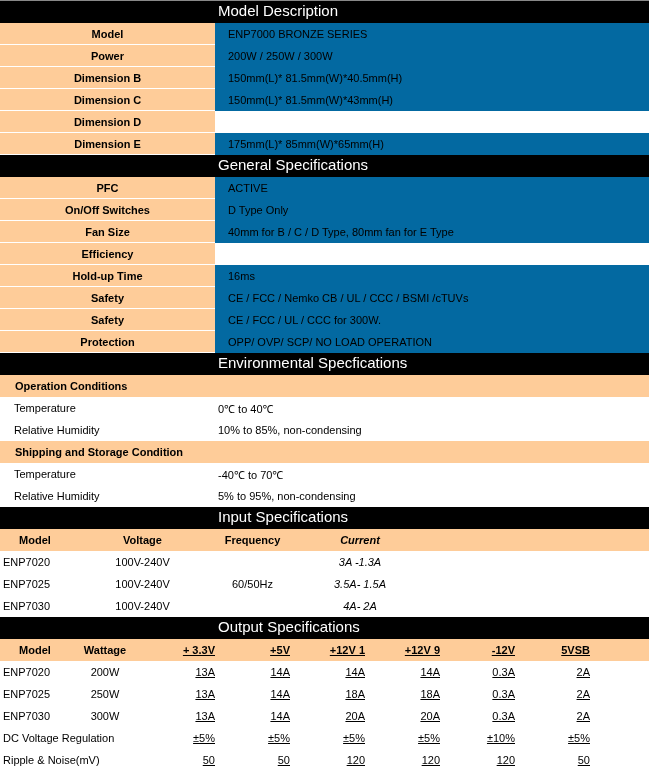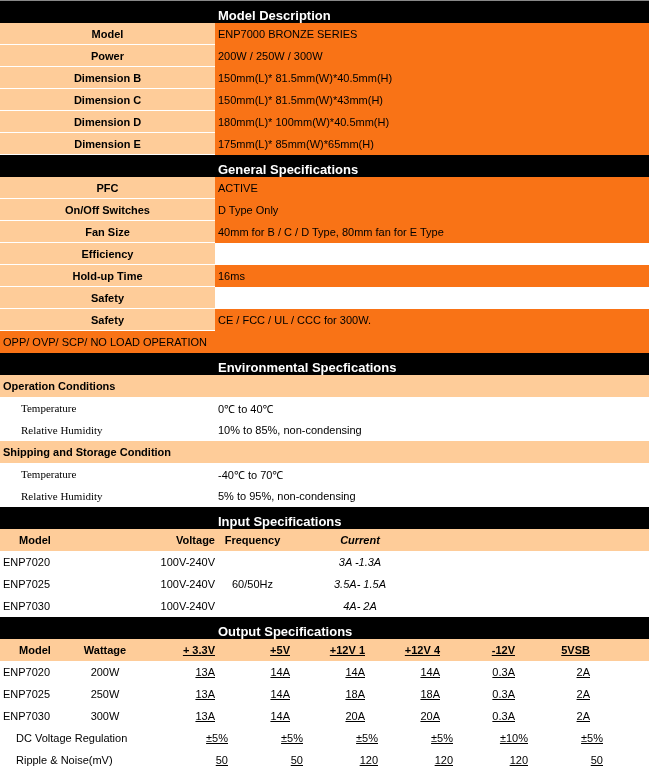--- a/index.html
+++ b/index.html
@@ -1,42 +1,42 @@
 <!DOCTYPE html>
 <html><head>
 <meta charset="utf-8">
 <style>
   html, body { margin: 0; padding: 0; background: #ffffff; }
   body { width: 649px; height: 771px; overflow: hidden; position: relative;
          font-family: "Liberation Sans", sans-serif; font-size: 11px; color: #000; }
   .wrap { position: absolute; left: 0; top: 0; width: 649px; border-top: 1px solid #888; }
-  .sec { height: 21px; background: #000; color: #fff; font-weight: bold; font-size: 13px;
-         display: flex; align-items: flex-end; border-top: 1px solid #000; }
+  .sec { height: 21px; background: #000; color: #fff; font-weight: normal; font-size: 15px;
+         display: flex; align-items: flex-start; border-top: 1px solid #000; }
   .sec span { margin-left: 218px; }
   .kv { display: flex; height: 22px; }
   .kv .k { width: 215px; background: #fecc99; font-weight: bold; text-align: center;
            display: flex; align-items: center; justify-content: center;
            border-bottom: 1px solid #fff; box-sizing: border-box; }
-  .kv .v { flex: 1; padding-left: 3px; display: flex; align-items: center; background: #f97316; }
-  .sub { height: 22px; background: #fecc99; font-weight: bold; display: flex; align-items: center; padding-left: 3px; }
+  .kv .v { flex: 1; padding-left: 13px; display: flex; align-items: center; background: #0369a1; }
+  .sub { height: 22px; background: #fecc99; font-weight: bold; display: flex; align-items: center; padding-left: 15px; }
   .env { display: flex; height: 22px; align-items: center; }
-  .env .k { width: 215px; padding-left: 21px; box-sizing: border-box; font-family: Liberation Serif, serif; }
+  .env .k { width: 215px; padding-left: 14px; box-sizing: border-box; }
   .env .v { padding-left: 3px; }
   .hdrrow { display: flex; height: 22px; background: #fecc99; font-weight: bold; align-items: center; }
   .row { display: flex; height: 22px; align-items: center; }
   .c { text-align: center; }
   .in-c0 { width: 70px; padding-left: 3px; box-sizing: border-box; text-align: left; }
   .in-h0 { width: 70px; text-align: center; }
-  .in-c1 { width: 145px; text-align: right; }
+  .in-c1 { width: 145px; text-align: center; }
   .in-c2 { width: 75px; text-align: center; }
   .in-c3 { width: 140px; text-align: center; font-style: italic; }
   .out-c0 { width: 70px; }
   .out-c1 { width: 70px; text-align: center; }
   .out-c { width: 75px; text-align: right; text-decoration: underline; }
-  .out-wide { width: 140px; padding-left: 3px; box-sizing: border-box; white-space: nowrap; margin-left: 13px; }
+  .out-wide { width: 140px; padding-left: 3px; box-sizing: border-box; white-space: nowrap; }
   .left { padding-left: 3px; box-sizing: border-box; }
 </style>
 </head>
 <body>
 
 <div class="wrap">
 
   <div class="sec">
       <span>Model Description</span>
     </div>
@@ -51,21 +51,20 @@
   <div class="kv">
       <div class="k">Dimension B</div>
       <div class="v">150mm(L)* 81.5mm(W)*40.5mm(H)</div>
     </div>
   <div class="kv">
       <div class="k">Dimension C</div>
       <div class="v">150mm(L)* 81.5mm(W)*43mm(H)</div>
     </div>
   <div class="kv">
       <div class="k">Dimension D</div>
-      <div class="v">180mm(L)* 100mm(W)*40.5mm(H)</div>
     </div>
   <div class="kv">
       <div class="k">Dimension E</div>
       <div class="v">175mm(L)* 85mm(W)*65mm(H)</div>
     </div>
 
   <div class="sec">
       <span>General Specifications</span>
     </div>
   <div class="kv">
@@ -82,26 +81,28 @@
     </div>
   <div class="kv">
       <div class="k">Efficiency</div>
     </div>
   <div class="kv">
       <div class="k">Hold-up Time</div>
       <div class="v">16ms</div>
     </div>
   <div class="kv">
       <div class="k">Safety</div>
+      <div class="v">CE / FCC / Nemko CB / UL / CCC / BSMI /cTUVs</div>
     </div>
   <div class="kv">
       <div class="k">Safety</div>
       <div class="v">CE / FCC / UL / CCC  for 300W.</div>
     </div>
   <div class="kv">
+      <div class="k">Protection</div>
       <div class="v">OPP/ OVP/ SCP/ NO LOAD OPERATION</div>
     </div>
 
   <div class="sec">
       <span>Environmental Specfications</span>
     </div>
   <div class="sub">Operation Conditions</div>
   <div class="env">
       <div class="k">Temperature</div>
       <div class="v"> 0℃ to 40℃</div>
@@ -152,21 +153,21 @@
 
   <div class="sec">
       <span>Output Specifications</span>
     </div>
   <div class="hdrrow">
     <div class="out-c0 c">Model</div>
     <div class="out-c1">Wattage</div>
     <div class="out-c">+ 3.3V</div>
     <div class="out-c">+5V</div>
     <div class="out-c">+12V 1</div>
-    <div class="out-c">+12V 4</div>
+    <div class="out-c">+12V 9</div>
     <div class="out-c">-12V</div>
     <div class="out-c">5VSB</div>
   </div>
   <div class="row">
     <div class="out-c0 left">ENP7020</div>
     <div class="out-c1">200W</div>
     <div class="out-c">13A</div>
     <div class="out-c">14A</div>
     <div class="out-c">14A</div>
     <div class="out-c">14A</div>

